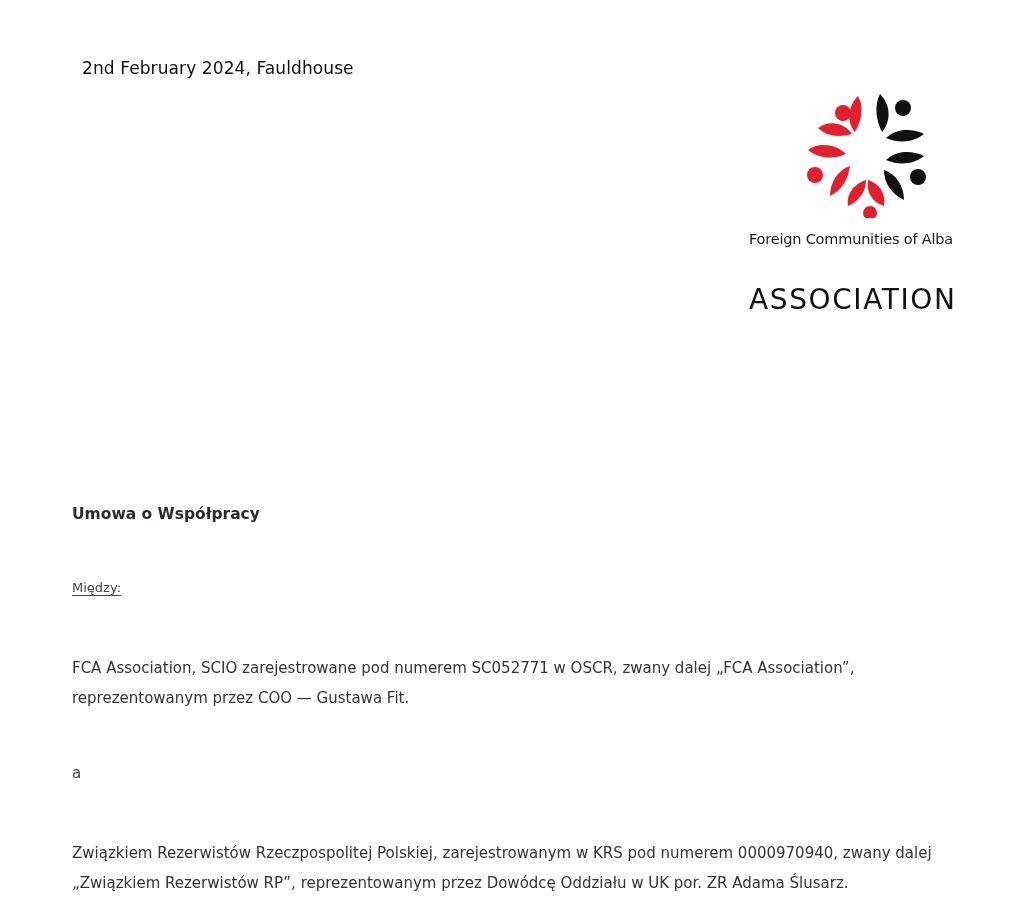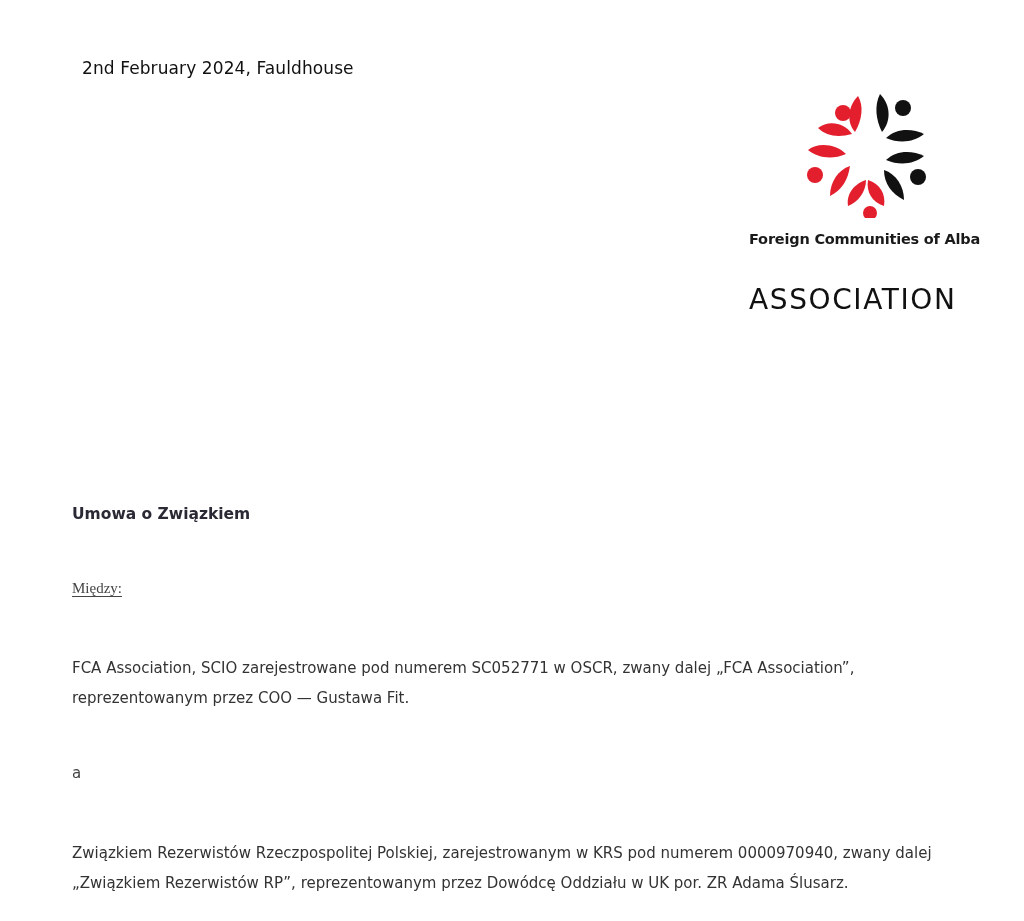--- a/index.html
+++ b/index.html
@@ -23,21 +23,21 @@
       letter-spacing: 0.1px;
     }
     .logo {
       left: 800px; top: 88px;
       width: 130px; height: 130px;
     }
     .org-sub {
       left: 749px; top: 231px;
       width: 230px;
       font-size: 14.5px;
-      font-weight: bold;
+      font-weight: normal;
       color: #1a1a1a;
       white-space: nowrap;
       letter-spacing: -0.2px;
     }
     .org-main {
       left: 749px; top: 255px;
       font-size: 28px;
       color: #111;
       letter-spacing: 1.6px;
       font-weight: normal;
@@ -53,25 +53,24 @@
     }
     .address div { white-space: nowrap; }
     .title {
       left: 72px; top: 505px;
       font-size: 15.5px;
       font-weight: bold;
       color: #2a2a35;
     }
     .between {
       left: 72px; top: 580px;
-      font-size: 15px;
+      font-size: 13px;
       color: #444;
       text-decoration: underline;
       text-underline-offset: 3px;
-      font-family: Liberation Serif, serif;
     }
     .para {
       left: 72px;
       width: 910px;
       font-size: 15px;
       line-height: 30px;
       color: #333;
     }
     .para1 { top: 653px; }
     .and { left: 72px; top: 764px; font-size: 15px; color: #444; }
@@ -107,21 +106,21 @@
     </g>
   </svg>
 </div>
 
 <div class="abs org-sub">Foreign Communities of Alba</div>
 <div class="abs org-main">ASSOCIATION</div>
 
 <div class="abs address">
 </div>
 
-<div class="abs title">Umowa o Związkiem</div>
+<div class="abs title">Umowa o Współpracy</div>
 
 <div class="abs between">Między:</div>
 
 <div class="abs para para1">FCA Association, SCIO zarejestrowane pod numerem SC052771 w OSCR, zwany dalej „FCA Association”, reprezentowanym przez COO — Gustawa Fit.</div>
 
 <div class="abs and">a</div>
 
 <div class="abs para para2">Związkiem Rezerwistów Rzeczpospolitej Polskiej, zarejestrowanym w KRS pod numerem 0000970940, zwany dalej „Związkiem Rezerwistów RP”, reprezentowanym przez Dowódcę Oddziału w UK por. ZR Adama Ślusarz.</div>
 
 </body></html>

